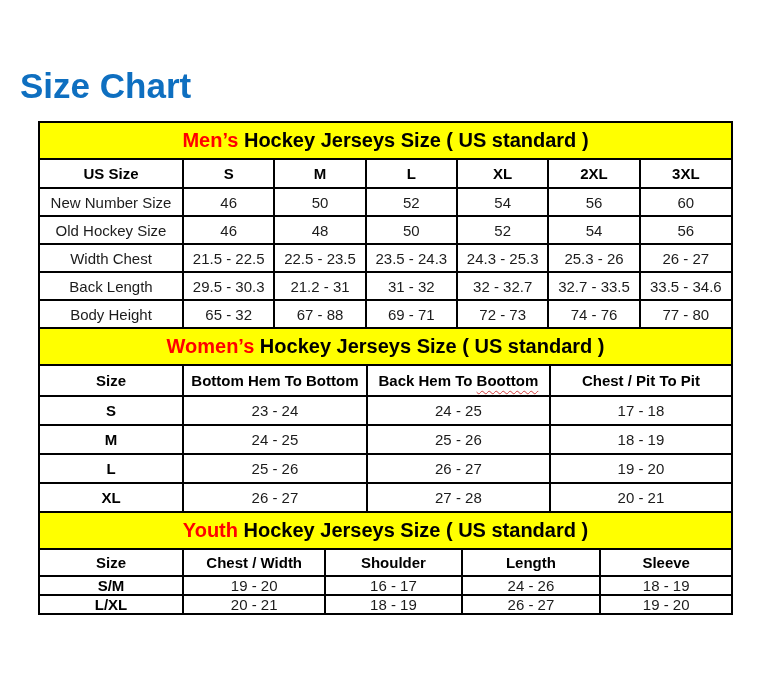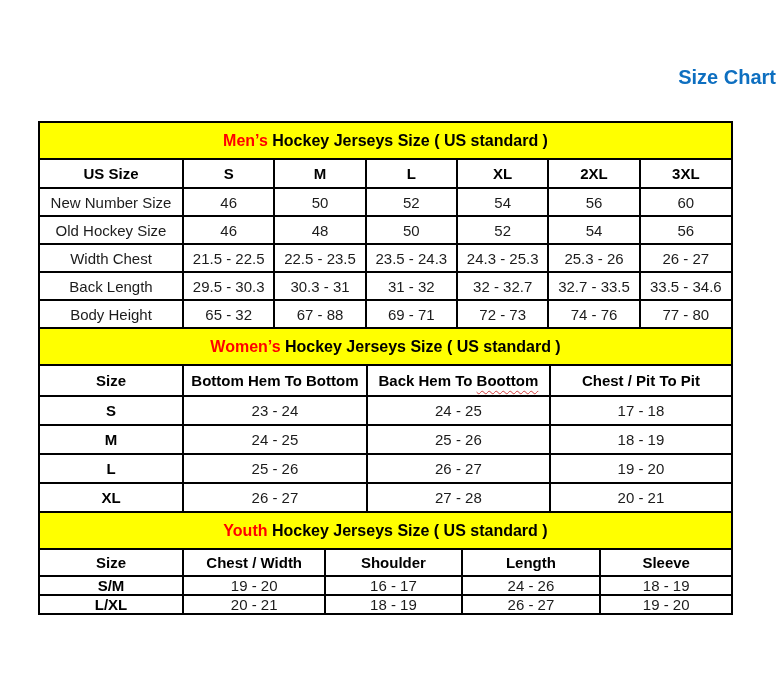--- a/index.html
+++ b/index.html
@@ -9,43 +9,43 @@
     width: 776px;
     height: 692px;
     background: #ffffff;
     overflow: hidden;
   }
   .doc-title {
     position: absolute;
     top: 66px;
     left: 0;
     width: 776px;
-    text-align: right;
-    font-size: 20px;
+    text-align: left;
+    font-size: 35px;
     font-weight: bold;
     color: #0e6fc0;
     letter-spacing: 0px;
     padding-left: 20px;
   }
   .chart-wrap {
     position: absolute;
     left: 38px;
     top: 121px;
     width: 695px;
     border: 2px solid #000000;
     background: #ffffff;
   }
   .banner {
     height: 37px;
     background: #ffff00;
     border-bottom: 2px solid #000000;
     display: flex;
     align-items: center;
     justify-content: center;
-    font-size: 16px;
+    font-size: 20px;
     font-weight: bold;
     color: #000000;
     white-space: pre;
   }
   .banner .hl { color: #ff0000; }
   table {
     width: 100%;
     border-collapse: collapse;
     table-layout: fixed;
   }
@@ -129,21 +129,21 @@
         <td>21.5 - 22.5</td>
         <td>22.5 - 23.5</td>
         <td>23.5 - 24.3</td>
         <td>24.3 - 25.3</td>
         <td>25.3 - 26</td>
         <td>26 - 27</td>
       </tr>
       <tr>
         <td>Back Length</td>
         <td>29.5 - 30.3</td>
-        <td>30.3 - 31</td>
+        <td>21.2 - 31</td>
         <td>31 - 32</td>
         <td>32 - 32.7</td>
         <td>32.7 - 33.5</td>
         <td>33.5 - 34.6</td>
       </tr>
       <tr>
         <td>Body Height</td>
         <td>65 - 32</td>
         <td>67 - 88</td>
         <td>69 - 71</td>

